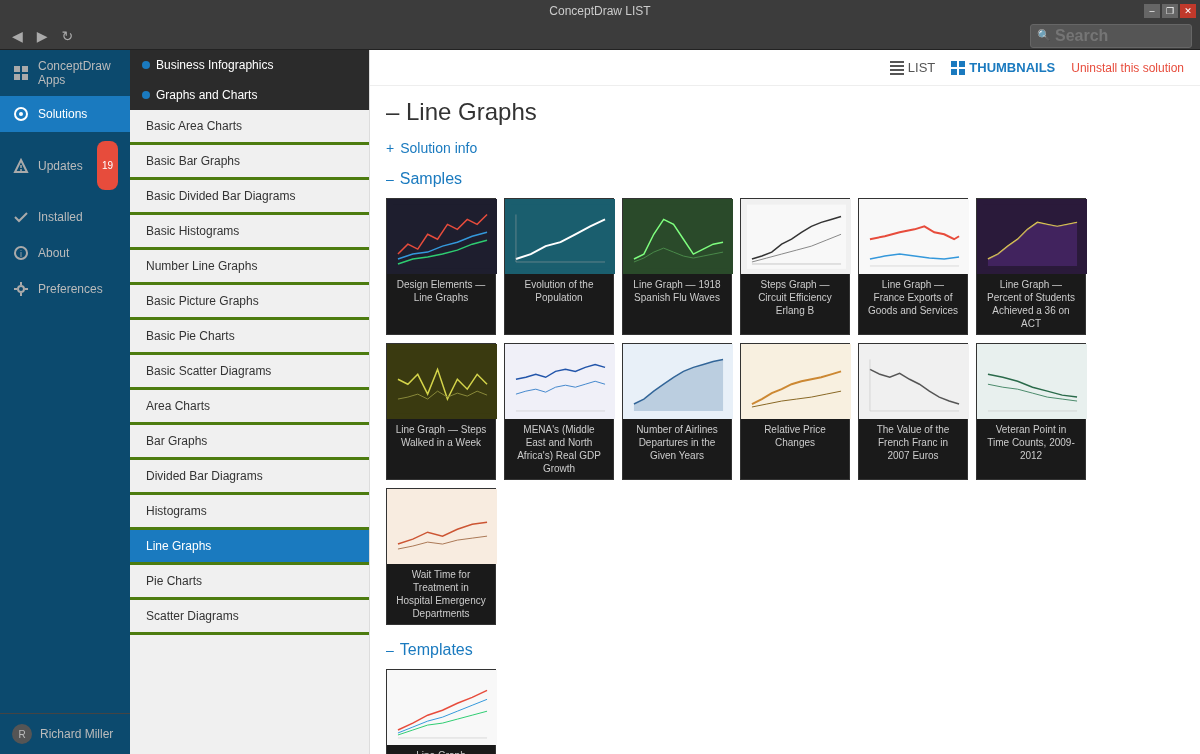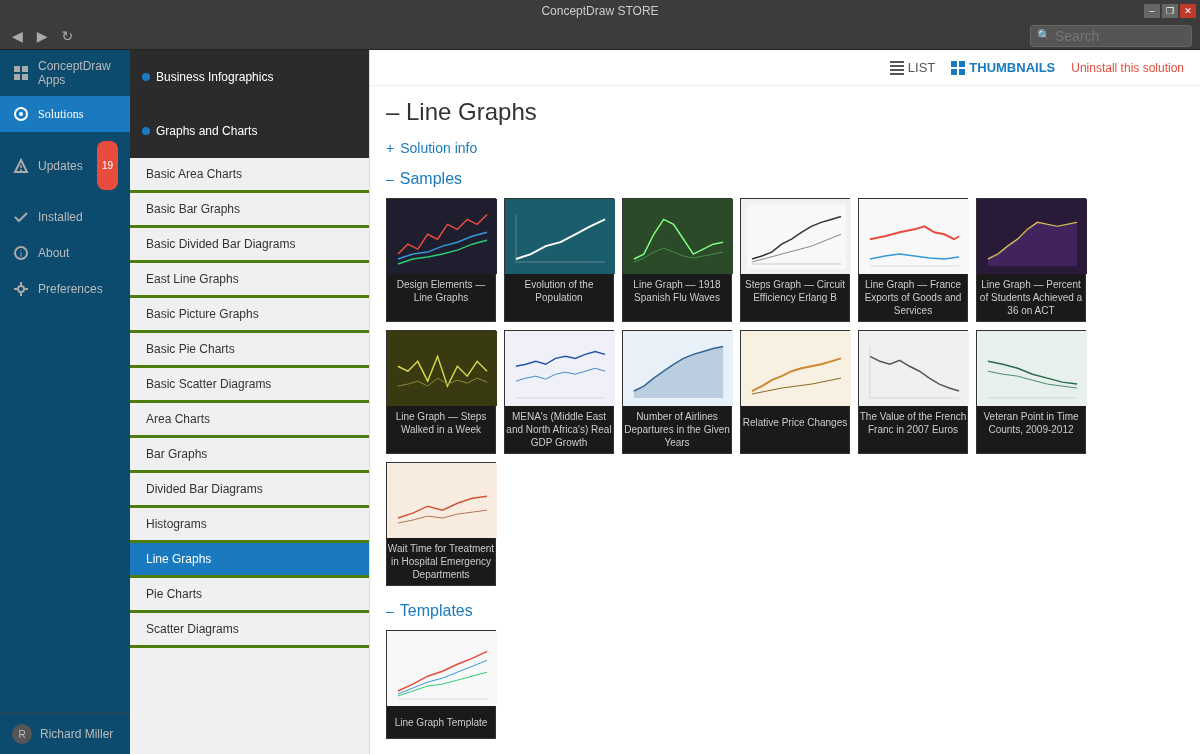--- a/index.html
+++ b/index.html
@@ -66,22 +66,23 @@
       border: 1px solid #666;
       border-radius: 3px;
       padding: 2px 6px;
       gap: 4px;
     }
     .search-box input {
       background: none;
       border: none;
       outline: none;
       color: #ccc;
-      font-size: 14px;
+      font-size: 16px;
       width: 130px;
+      font-weight: bold;
     }
     .search-icon { color: #aaa; font-size: 11px; }
 
     
     .main-layout {
       display: flex;
       flex: 1;
       overflow: hidden;
     }
 
@@ -96,21 +97,21 @@
     }
     .sidebar-item {
       display: flex;
       align-items: center;
       padding: 9px 12px;
       cursor: pointer;
       gap: 8px;
       font-size: 12px;
       color: #bbb;
     }
-    .sidebar-item.active { background: #1a7abf; color: #fff; font-family: Liberation Serif, serif; }
+    .sidebar-item.active { background: #1a7abf; color: #fff; }
     .sidebar-item .sidebar-icon {
       width: 18px;
       height: 18px;
       display: flex;
       align-items: center;
       justify-content: center;
       font-size: 14px;
       flex-shrink: 0;
     }
     .sidebar-item .sidebar-label { font-size: 12px; }
@@ -149,21 +150,21 @@
     .middle-nav {
       width: 240px;
       background: #f0f0f0;
       flex-shrink: 0;
       overflow-y: auto;
       border-right: 1px solid #ddd;
     }
     .middle-nav-section {
       background: #2b2b2b;
       color: #fff;
-      padding: 20px 12px;
+      padding: 8px 12px;
       font-size: 12px;
       display: flex;
       align-items: center;
       gap: 6px;
       cursor: pointer;
     }
     .middle-nav-section .bullet {
       width: 8px;
       height: 8px;
       border-radius: 50%;
@@ -279,21 +280,21 @@
       overflow: hidden;
       position: relative;
       display: flex;
       align-items: center;
       justify-content: center;
     }
     .thumb-label {
       font-size: 10px;
       color: #ccc;
       text-align: center;
-      padding: 4px 0;
+      padding: 4px 8px;
       background: #1a1a1a;
       line-height: 1.3;
       min-height: 32px;
       display: flex;
       align-items: center;
       justify-content: center;
     }
 
     
     ::-webkit-scrollbar { width: 6px; }
@@ -304,21 +305,21 @@
     .content::-webkit-scrollbar-thumb { background: #bbb; }
     .middle-nav::-webkit-scrollbar-track { background: #f0f0f0; }
     .middle-nav::-webkit-scrollbar-thumb { background: #bbb; }
 
     .thumb-img svg { width: 90%; height: 90%; }
   </style>
 </head>
 <body>
 
 <div class="titlebar">
-  <span>ConceptDraw STORE</span>
+  <span>ConceptDraw LIST</span>
   <div class="titlebar-controls">
     <button class="titlebar-btn">–</button>
     <button class="titlebar-btn">❐</button>
     <button class="titlebar-btn close">✕</button>
   </div>
 </div>
 
 <div class="toolbar">
   <button class="toolbar-btn">◀</button>
   <button class="toolbar-btn">▶</button>
@@ -406,21 +407,22 @@
       <div class="bullet"></div>
       <span>Business Infographics</span>
     </div>
     <div class="middle-nav-section">
       <div class="bullet"></div>
       <span>Graphs and Charts</span>
     </div>
     <div class="middle-nav-item">Basic Area Charts</div>
     <div class="middle-nav-item">Basic Bar Graphs</div>
     <div class="middle-nav-item">Basic Divided Bar Diagrams</div>
-    <div class="middle-nav-item">East Line Graphs</div>
+    <div class="middle-nav-item">Basic Histograms</div>
+    <div class="middle-nav-item">Number Line Graphs</div>
     <div class="middle-nav-item">Basic Picture Graphs</div>
     <div class="middle-nav-item">Basic Pie Charts</div>
     <div class="middle-nav-item">Basic Scatter Diagrams</div>
     <div class="middle-nav-item">Area Charts</div>
     <div class="middle-nav-item">Bar Graphs</div>
     <div class="middle-nav-item">Divided Bar Diagrams</div>
     <div class="middle-nav-item">Histograms</div>
     <div class="middle-nav-item active">Line Graphs</div>
     <div class="middle-nav-item">Pie Charts</div>
     <div class="middle-nav-item">Scatter Diagrams</div>

